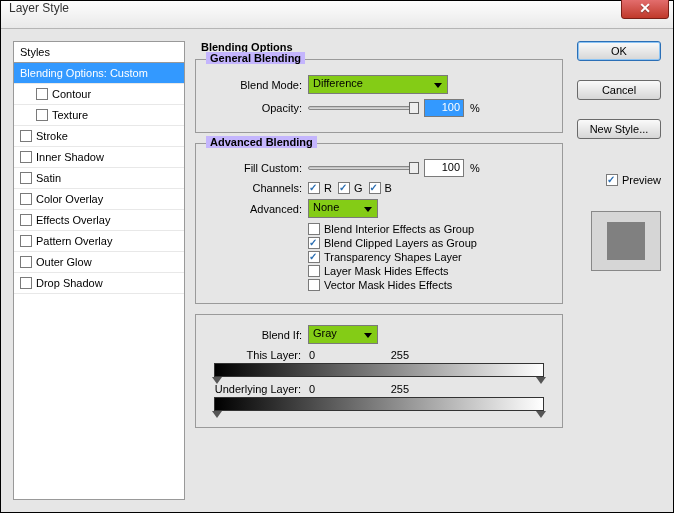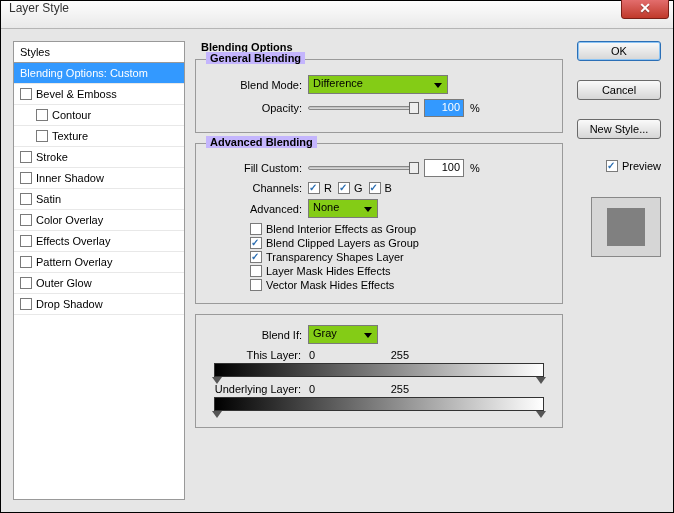--- a/index.html
+++ b/index.html
@@ -24,21 +24,21 @@
 .lbl { width: 96px; text-align: right; font-size: 11px; }
 .select { border: 1px solid #7a7a7a; background: #84cc16; height: 19px; padding: 1px 20px 1px 4px; font-size: 11px; position: relative; display: inline-flex; }
 .select::after { content: ""; position: absolute; right: 5px; top: 7px; border-left: 4px solid transparent; border-right: 4px solid transparent; border-top: 5px solid #000; }
 .slider { height: 4px; background: linear-gradient(#bbb,#ddd); border: 1px solid #888; border-radius: 2px; flex: 1; position: relative; min-width: 100px; }
 .slider .thumb { width: 10px; height: 12px; background: #eee; border: 1px solid #666; position: absolute; top: -5px; }
 .numfield { width: 40px; height: 18px; border: 1px solid #7a7a7a; background: #fff; text-align: right; padding: 1px 3px; font-size: 11px; }
 .numfield.sel { background: #3399ff; color: #fff; }
 .pct { font-size: 11px; }
 .chkrow { display: flex; align-items: center; gap: 4px; font-size: 11px; }
 .cb.checked::after { content: "✓"; color: #2a6db1; font-size: 10px; display: block; line-height: 10px; font-weight: bold; }
-.adv-checks { margin-left: 44px; }
+.adv-checks { margin-left: 102px; }
 .adv-checks .chkrow { margin: 2px 0; }
 .gradient-bar { height: 14px; background: linear-gradient(to right,#000,#fff); border: 1px solid #333; margin: 2px 8px 6px 8px; position: relative; }
 .tri { width: 0; height: 0; border-left: 5px solid transparent; border-right: 5px solid transparent; border-top: 7px solid #555; position: absolute; bottom: -8px; }
 .blendif-vals { display: flex; align-items: center; font-size: 11px; margin: 2px 8px; }
 .blendif-vals .name { width: 95px; text-align: right; padding-right: 8px; }
 .right-col { width: 88px; display: flex; flex-direction: column; gap: 19px; align-items: flex-end; }
 .btn { width: 84px; height: 20px; border: 1px solid #6a6a6a; border-radius: 3px; background: linear-gradient(#fafafa,#d6d6d6); font-size: 11px; display: flex; align-items: center; justify-content: center; cursor: default; }
 .btn.default { border: 1px solid #2b6fb6; box-shadow: inset 0 0 0 1px #8cc4f4; }
 .preview-box { width: 70px; height: 60px; border: 1px solid #888; background: #d6d6d6; display: flex; align-items: center; justify-content: center; margin-top: 6px; }
 .swatch { width: 38px; height: 38px; background: #808080; }
@@ -52,24 +52,20 @@
     <div class="close-btn">✕</div>
   </div>
   <div class="content">
 
     <div class="left-col">
       <div class="styles-header">Styles</div>
       <div class="styles-list" id="styles-list">
           <div class="style-row selected">
             <span>Blending Options: Custom</span>
           </div>
-          <div class="style-row">
-            <span class="cb"></span>
-            <span>Bevel &amp; Emboss</span>
-          </div>
           <div class="style-row indent">
             <span class="cb"></span>
             <span>Contour</span>
           </div>
           <div class="style-row indent">
             <span class="cb"></span>
             <span>Texture</span>
           </div>
           <div class="style-row">
             <span class="cb"></span>
@@ -207,21 +203,21 @@
           <div class="tri" style="left:-3px"></div>
             <div class="tri" style="right:-3px"></div>
         </div>
       </div>
     </div>
 
     <div class="right-col">
       <div class="btn default">OK</div>
       <div class="btn">Cancel</div>
       <div class="btn">New Style...</div>
-      <div class="chkrow" style="margin-top:2px">
+      <div class="chkrow" style="margin-top:16px">
           <span class="cb checked"></span>
           <span>Preview</span>
         </div>
       <div class="preview-box">
         <div class="swatch"></div>
       </div>
     </div>
 
   </div>
 </div>

